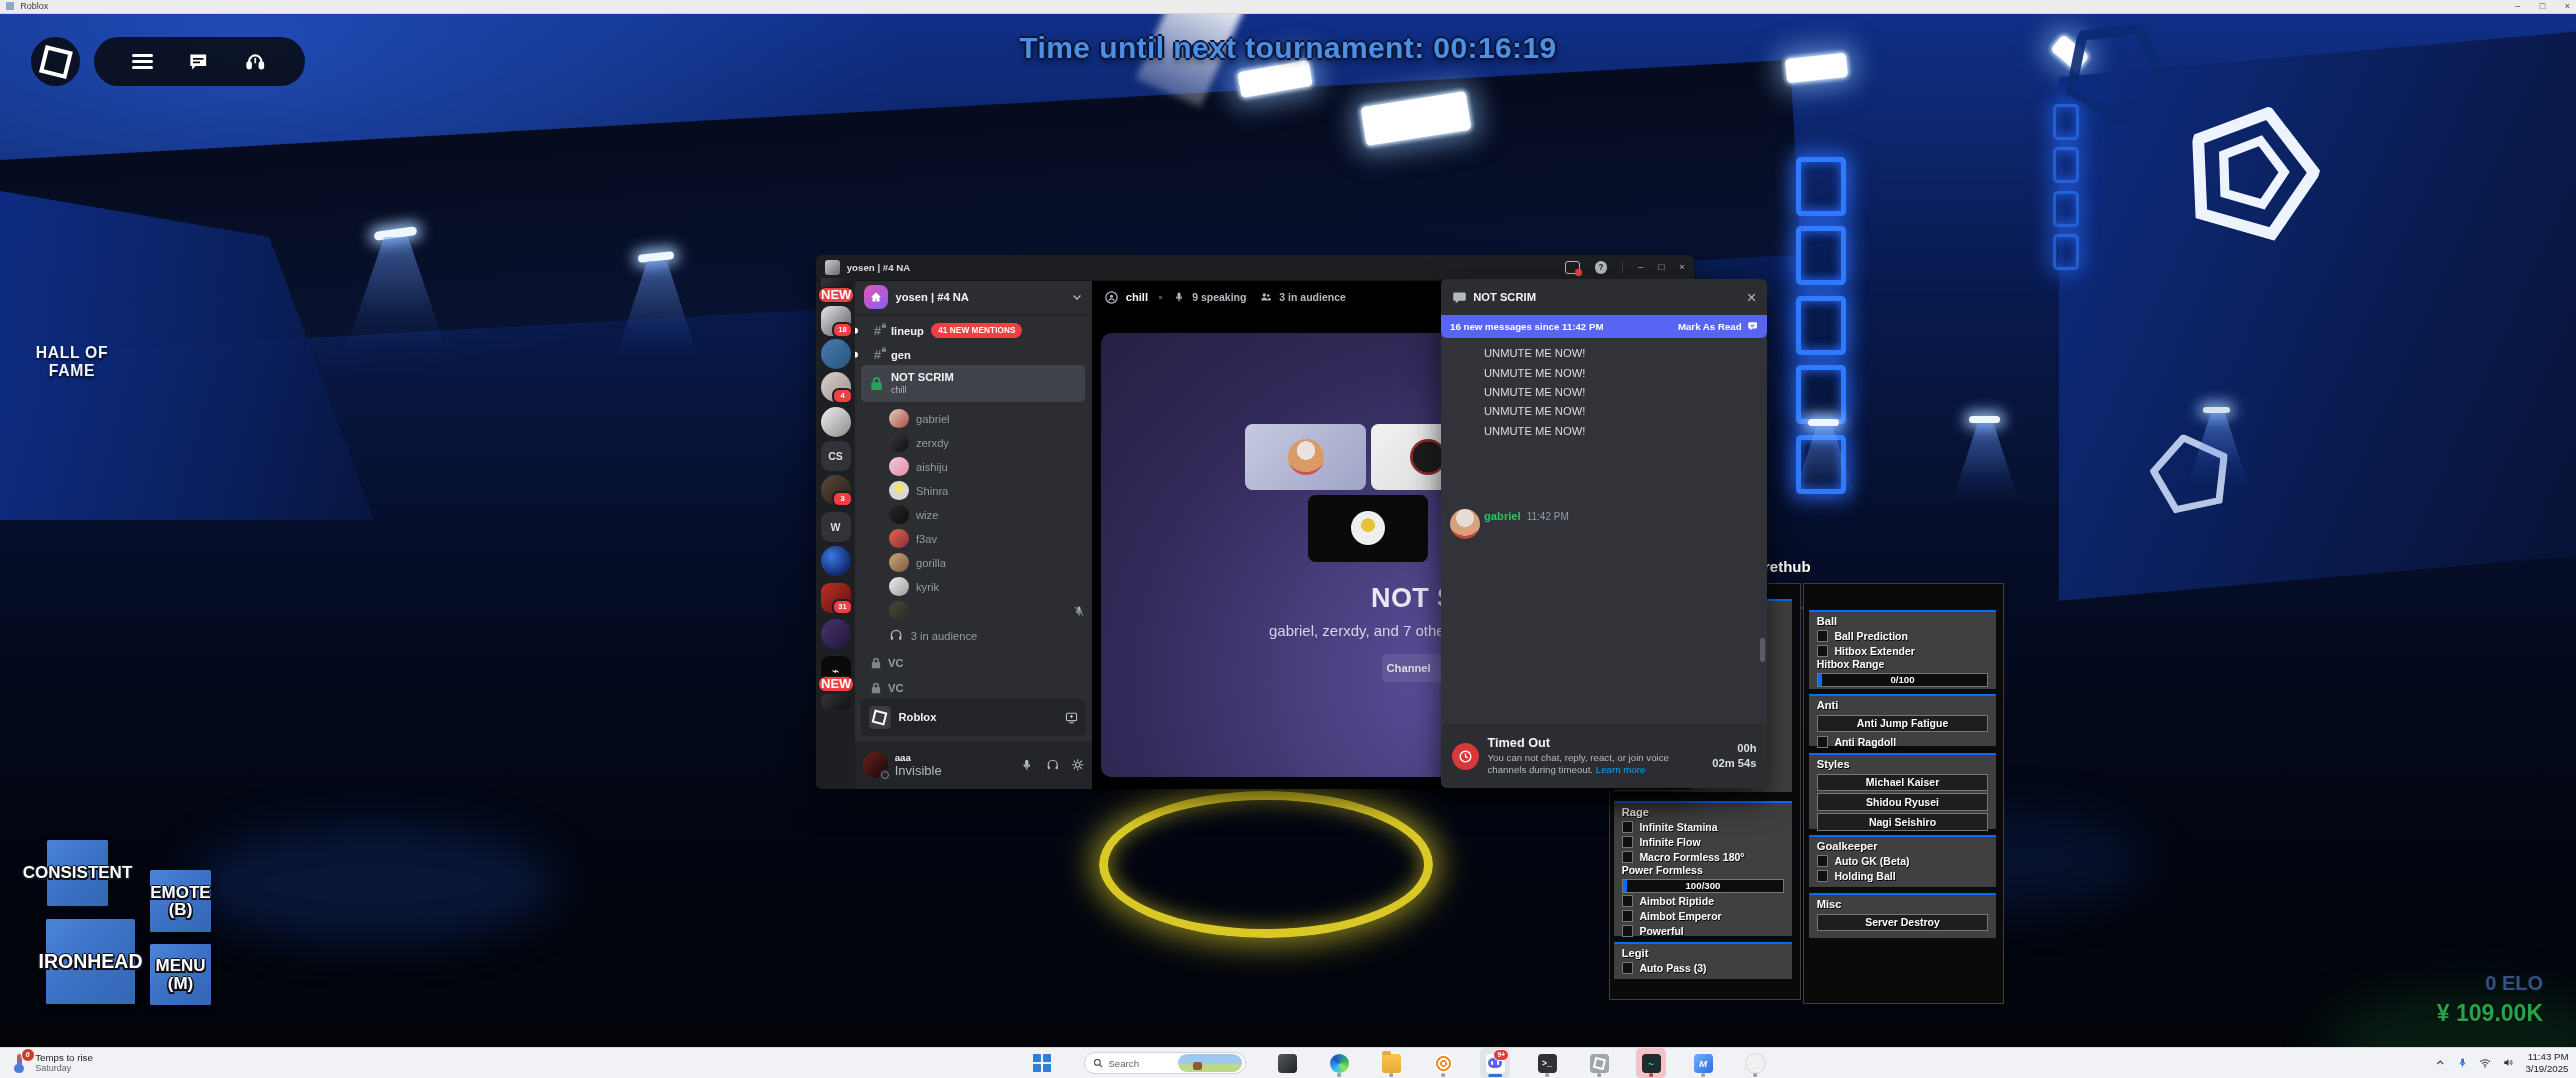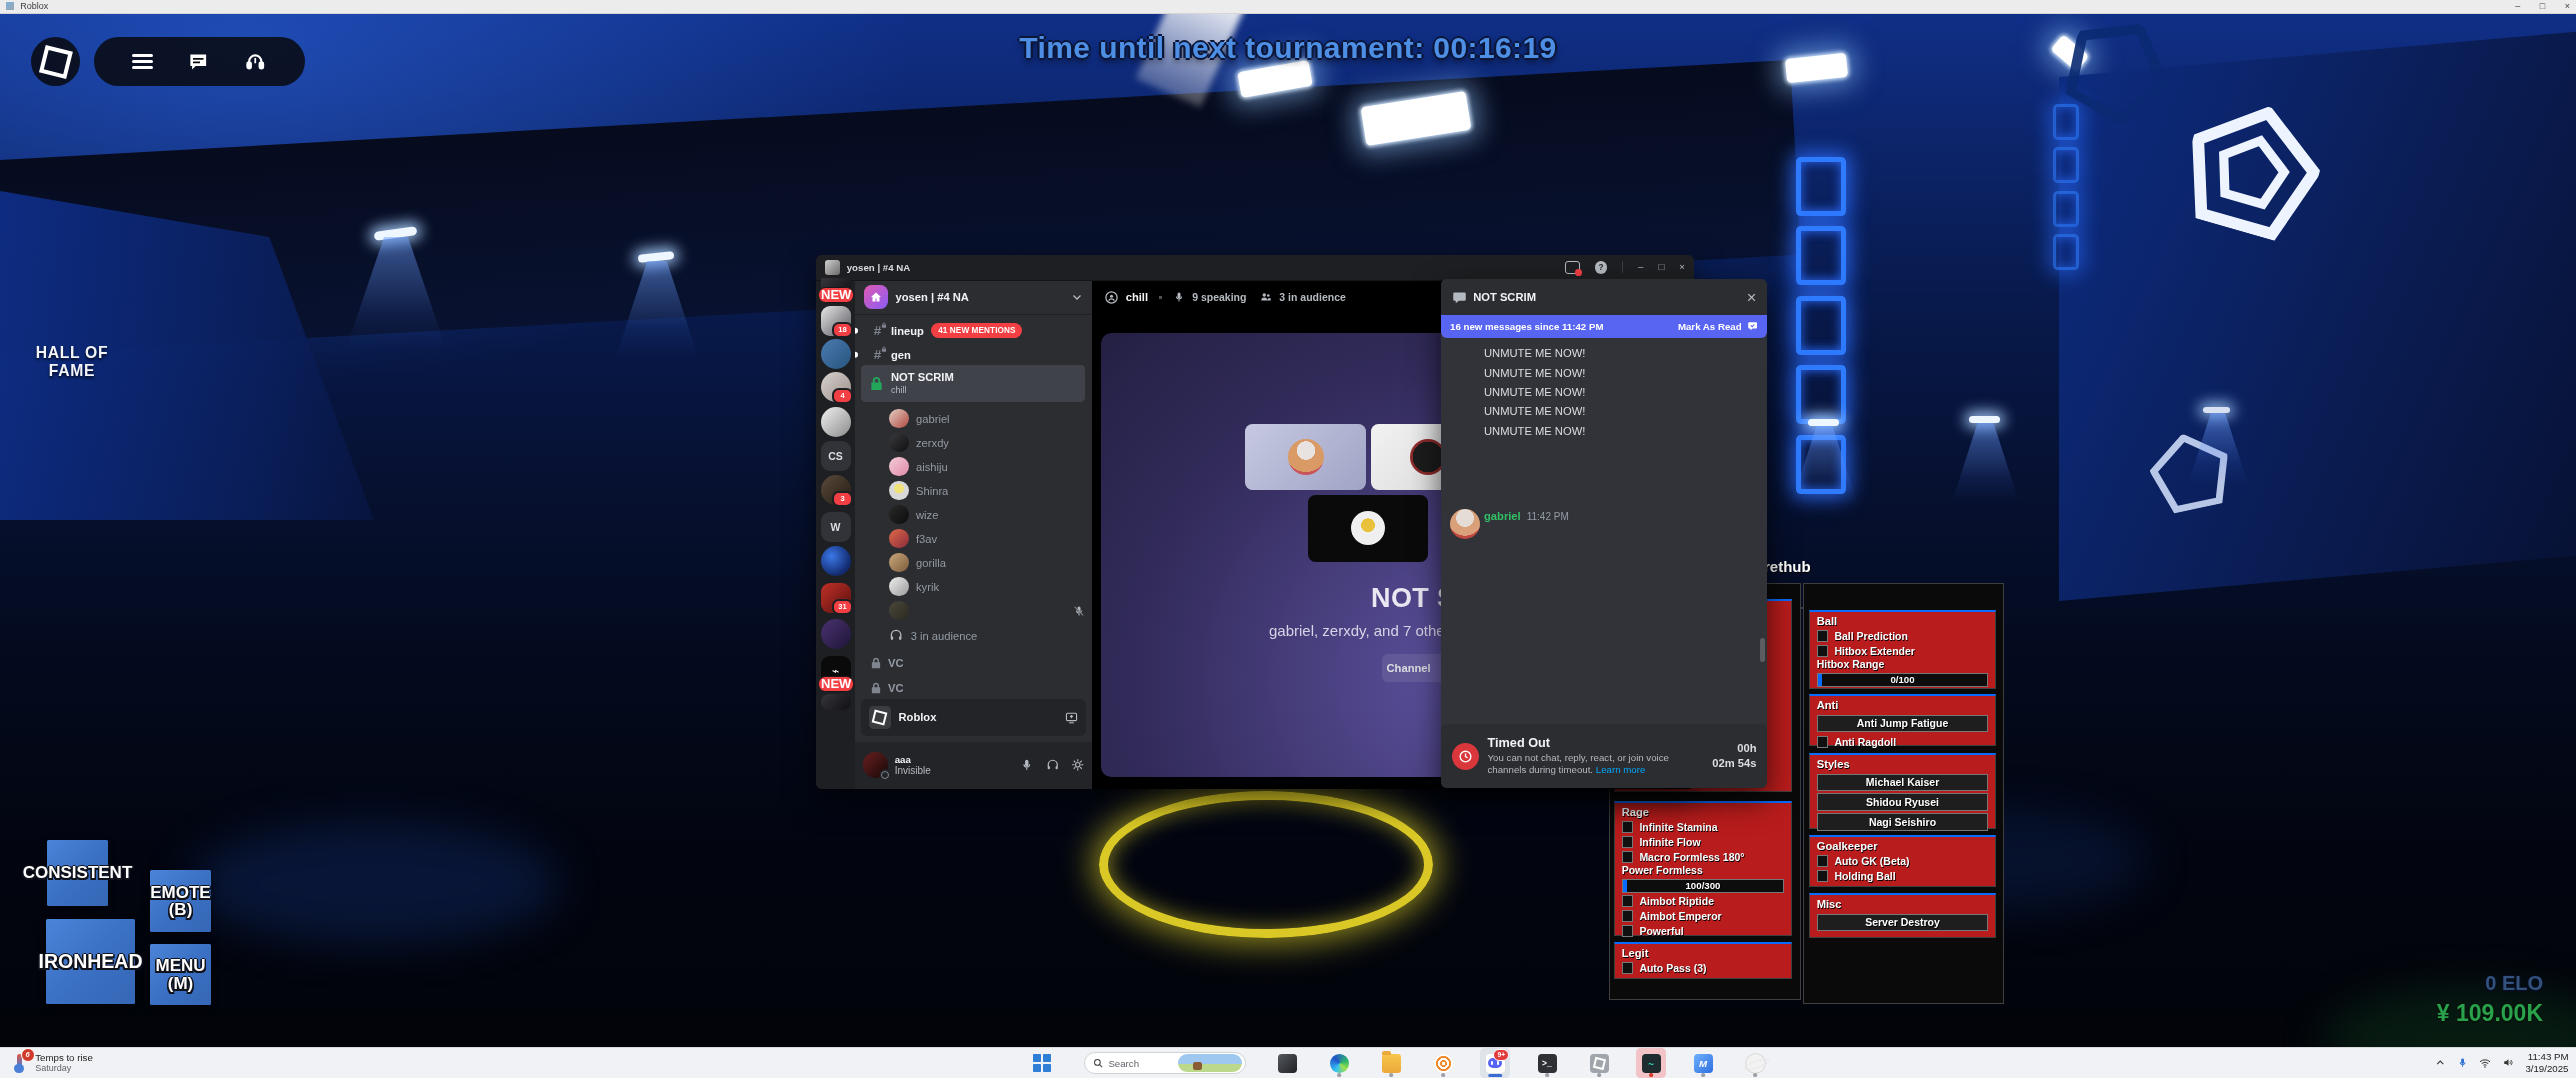--- a/index.html
+++ b/index.html
@@ -50,21 +50,21 @@
   #stat-money{right:33px;top:1000px;font-size:23px;font-weight:800;color:#2aa14b;text-align:right;
     text-shadow:-1.5px 0 0 #06140a,1.5px 0 0 #06140a,0 -1.5px 0 #06140a,0 1.5px 0 #06140a}
 
   
   #cheat{z-index:20}
   #cheat-title{left:1764px;top:558px;font-size:15px;font-weight:800;color:#fff;text-shadow:0.7px 0.7px 0 #000}
   #cheat-tab{left:1722px;top:588px;width:67px;height:20px;border:0.7px solid #6a6a6a;background:#141414;
     display:flex;align-items:center;justify-content:flex-end;padding-right:6.7px;box-sizing:border-box;
     color:#fff;font-weight:800;font-size:11.2px;text-shadow:0.7px 0.7px 0 #000}
   .xcol{position:absolute;background:#0a0a0a;border:0.7px solid #3f3f3f}
-  .xpanel{position:absolute;background:#b91c1c;border:0.7px solid #3f3f3f;border-top:2.2px solid #0a6bff;padding:2.2px 6.7px;box-sizing:border-box}
+  .xpanel{position:absolute;background:#404040;border:0.7px solid #3f3f3f;border-top:2.2px solid #0a6bff;padding:2.2px 6.7px;box-sizing:border-box}
   .xtitle{color:#fff;font-weight:800;font-size:11.2px;text-shadow:0.7px 0.7px 0 #000;line-height:14.2px}
   .xrow{display:flex;align-items:center;height:15px;color:#fff;font-weight:800;font-size:10.5px;text-shadow:0.7px 0.7px 0 #000}
   .xcb{width:9.7px;height:9.7px;border:0.7px solid #777;background:#101010;display:inline-block;margin-right:6px;flex:none}
   .xbtn{height:15.7px;border:0.7px solid #777;background:#1e1e1e;color:#fff;font-weight:800;font-size:10.5px;
     display:flex;align-items:center;justify-content:center;margin-top:2.2px;text-shadow:0.7px 0.7px 0 #000}
   .xslider{height:12.7px;border:0.7px solid #777;background:#0d0d0d;position:relative;margin-top:0.7px;display:flex;align-items:center;justify-content:center;
     color:#fff;font-weight:800;font-size:9.7px;text-shadow:0.7px 0.7px 0 #000}
   .xslider i{position:absolute;left:0;top:0;bottom:0;width:4.5px;background:#0a6bff}
   .xlabel{color:#fff;font-weight:800;font-size:10.5px;text-shadow:0.7px 0.7px 0 #000;line-height:13.5px}
 
@@ -606,21 +606,21 @@
       </div>
 
       <div id="sb-user">
         <span class="uav">
             <i>
               <b></b>
             </i>
           </span>
         <span>
           <div style="color:#f2f3f5;font-size:9.7px;font-weight:700">aaa</div>
-          <div style="color:#b5bac1;font-size:10px">Invisible</div>
+          <div style="color:#b5bac1;font-size:13px">Invisible</div>
         </span>
         <span class="uicons">
           <svg width="13.5" height="13.5" viewBox="0 0 24 24" fill="#b5bac1">
             <path d="M12 3a3 3 0 0 0-3 3v6a3 3 0 0 0 6 0V6a3 3 0 0 0-3-3z"></path>
               <path d="M6 11a6 6 0 0 0 12 0h-2a4 4 0 0 1-8 0z"></path>
               <rect x="11" y="17" width="2" height="4"></rect>
             </svg>
           <svg width="13.5" height="13.5" viewBox="0 0 24 24" fill="none" stroke="#b5bac1" stroke-width="2.2">
             <path d="M4 15v-3a8 8 0 0 1 16 0v3"></path>
               <rect x="3" y="14" width="4" height="6" rx="2" fill="#b5bac1" stroke="none"></rect>

